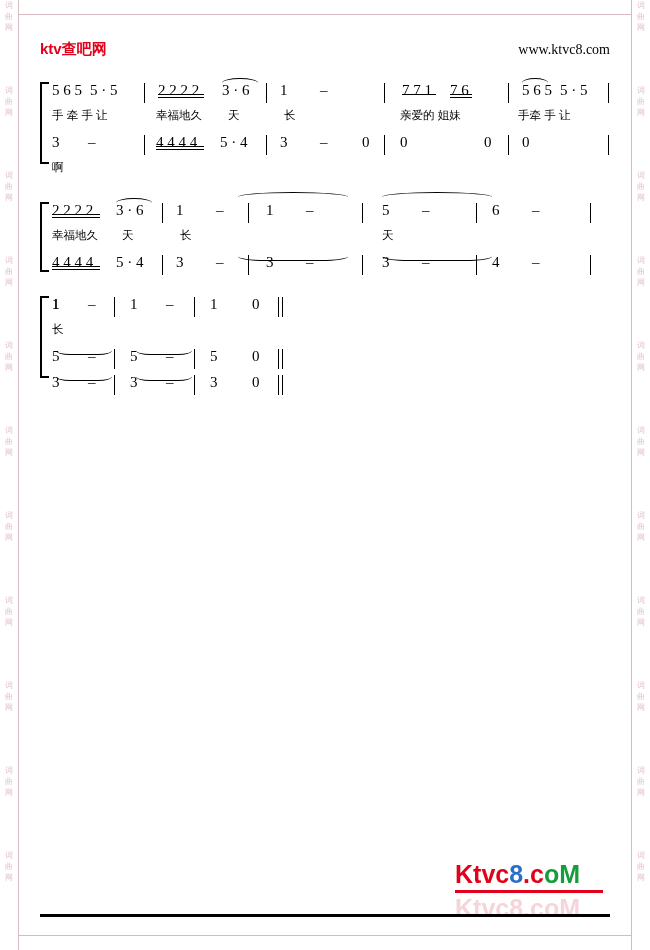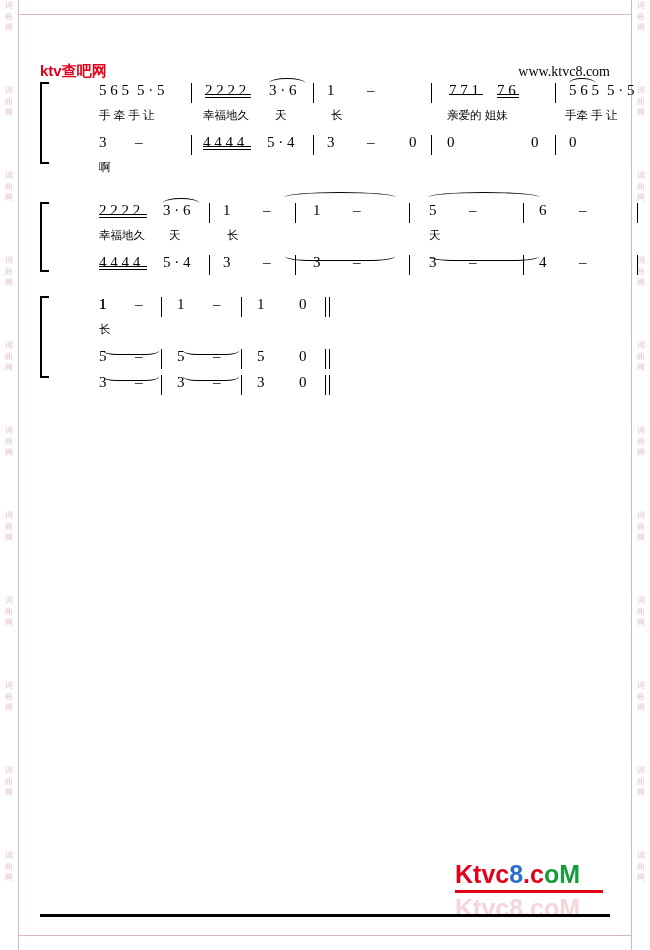--- a/index.html
+++ b/index.html
@@ -26,21 +26,21 @@
     color:#e3c3c8;font-size:8px;line-height:11px;
     font-family:"Liberation Sans", sans-serif;
     text-align:center;user-select:none;
   }
   .wm-col.left{left:0;}
   .wm-col.right{right:0;}
   .wm-block{margin-bottom:52px;}
 
   
   .header{
-    position:absolute;top:40px;left:40px;right:40px;height:26px;margin-top:22px;
+    position:absolute;top:40px;left:40px;right:40px;height:26px;
   }
   .logo{
     position:absolute;left:0;top:0;
     font-family:"Liberation Sans", sans-serif;
     font-size:15px;font-weight:bold;
   }
   .logo .ktv{color:#e2001a;}
   .logo .cn{color:#e2001a;}
   .site{
     position:absolute;right:0;top:2px;
@@ -53,21 +53,21 @@
   .system{position:relative;margin-bottom:16px;}
 
   
   .brace{
     position:absolute;left:0;top:0;width:7px;
     border-left:2px solid #000;border-top:2px solid #000;border-bottom:2px solid #000;
   }
 
   
   .row{position:relative;height:26px;}
-  .row .cells{position:absolute;left:12px;top:0;right:0;height:26px;margin-left:47px;}
+  .row .cells{position:absolute;left:12px;top:0;right:0;height:26px;}
 
   
   .cell{
     position:absolute;
     font-family:"Liberation Serif", serif;
     font-size:15px;color:#000;white-space:nowrap;
   }
   .lyr{
     position:absolute;
     font-family:"Liberation Sans", sans-serif;

